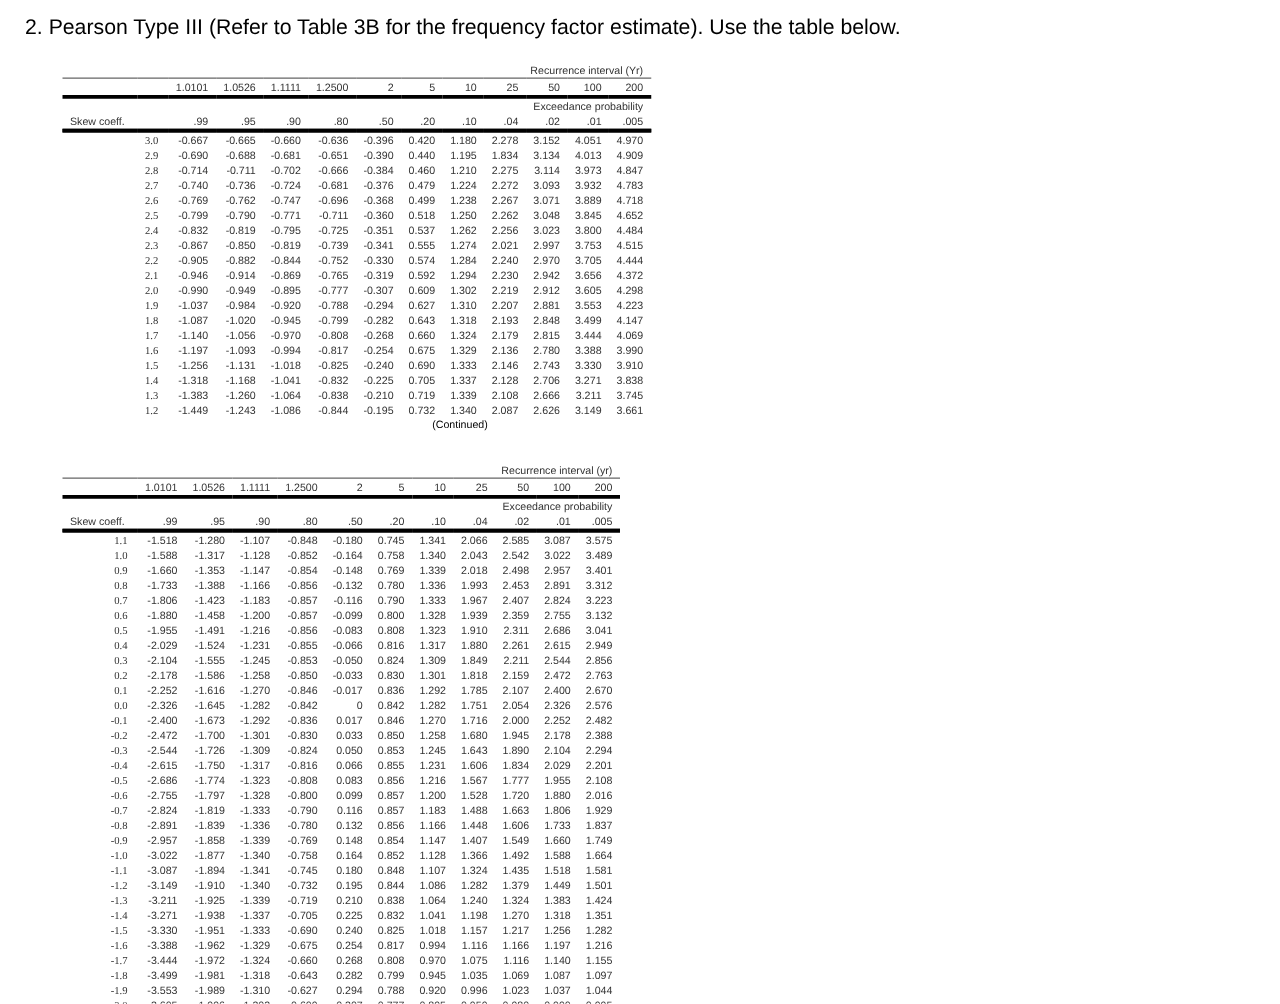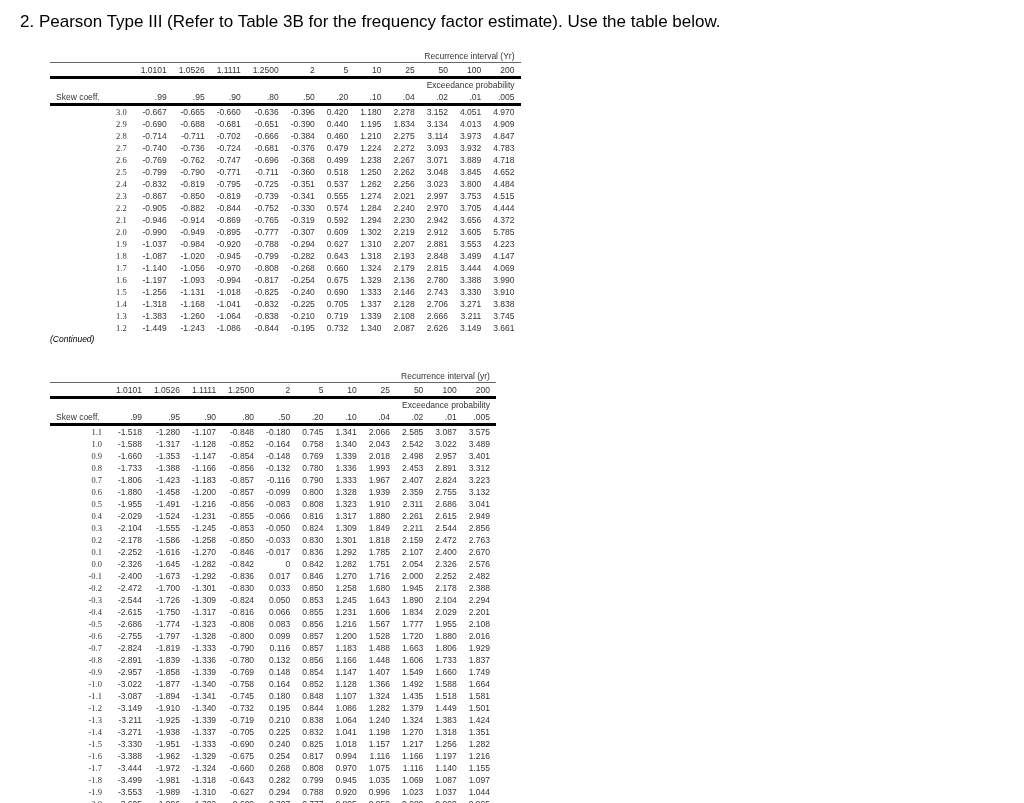--- a/index.html
+++ b/index.html
@@ -7,21 +7,21 @@
   .question { font-size: 17px; margin-bottom: 18px; }
   .tables { padding-left: 30px; }
   .tbl-wrap { margin-bottom: 26px; }
   table { border-collapse: collapse; font-size: 8.5px; color: #333; }
   th, td { padding: 1px 6px; text-align: right; font-weight: normal; }
   .hdr-top td { text-align: center; border-top: 1px solid #666; padding-top: 2px; }
   .hdr-title td { text-align: right; padding-bottom: 1px; }
   .hdr-nums td { text-align: right; border-bottom: 3px solid #000000; padding-bottom: 1px; }
   .label-col { text-align: left !important; padding-right: 10px; }
   .skew-col { text-align: right; padding-right: 8px; font-family: Liberation Serif, serif; }
-  .cont { text-align: left; font-style: italic; font-size: 8.5px; padding-right: 4px; }
+  .cont { text-align: center; font-size: 8.5px; padding-right: 4px; }
   .spacer { width: 60px; }
 </style>
 </head>
 <body>
 
 <div class="question">2. Pearson Type III (Refer to Table 3B for the frequency factor estimate). Use the table below.</div>
 
 <div class="tables">
 
   <div class="tbl-wrap">
@@ -225,21 +225,21 @@
             <td>-0.990</td>
             <td>-0.949</td>
             <td>-0.895</td>
             <td>-0.777</td>
             <td>-0.307</td>
             <td>0.609</td>
             <td>1.302</td>
             <td>2.219</td>
             <td>2.912</td>
             <td>3.605</td>
-            <td>5.785</td>
+            <td>4.298</td>
           </tr>
           <tr>
             <td class="spacer"></td>
             <td class="skew-col">1.9</td>
             <td>-1.037</td>
             <td>-0.984</td>
             <td>-0.920</td>
             <td>-0.788</td>
             <td>-0.294</td>
             <td>0.627</td>

